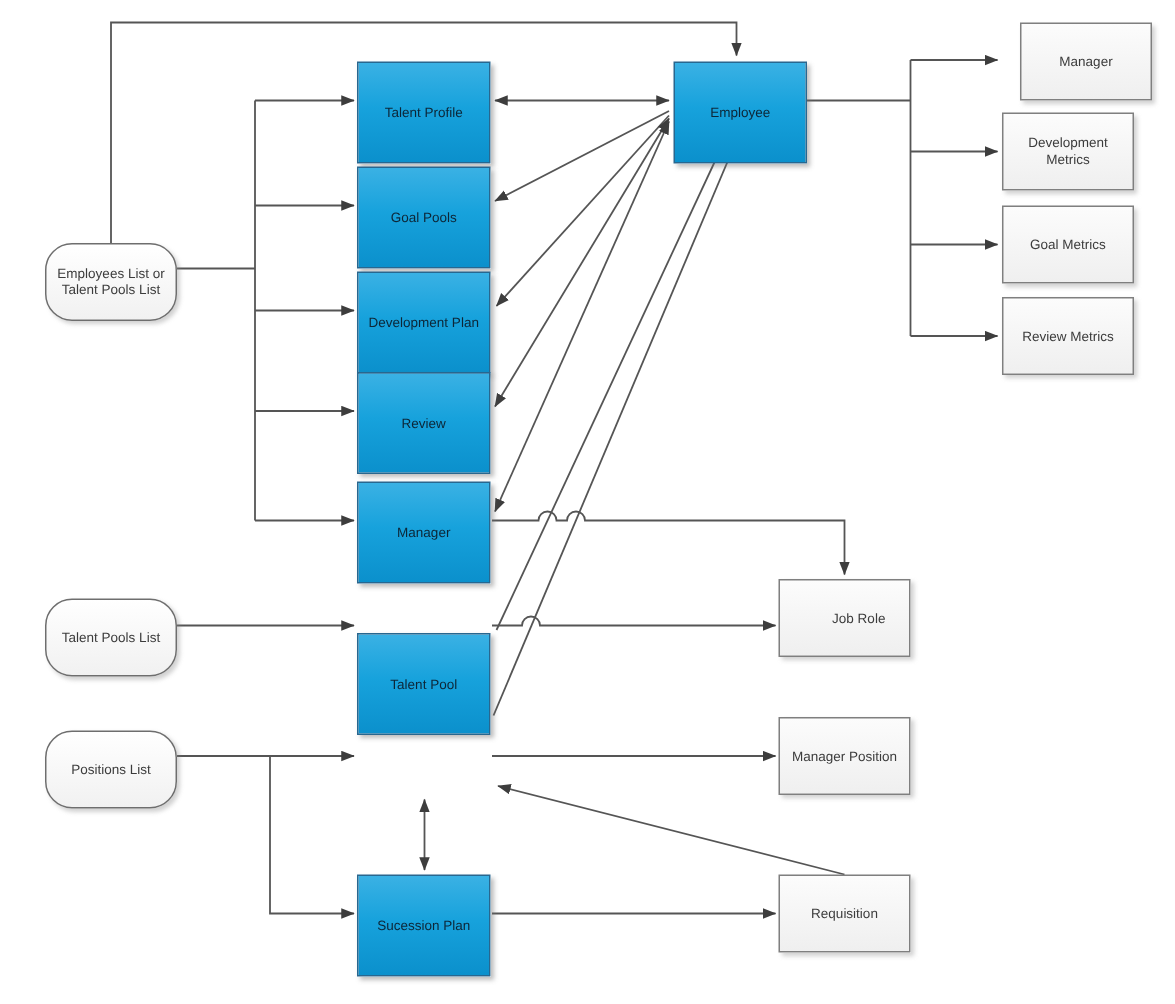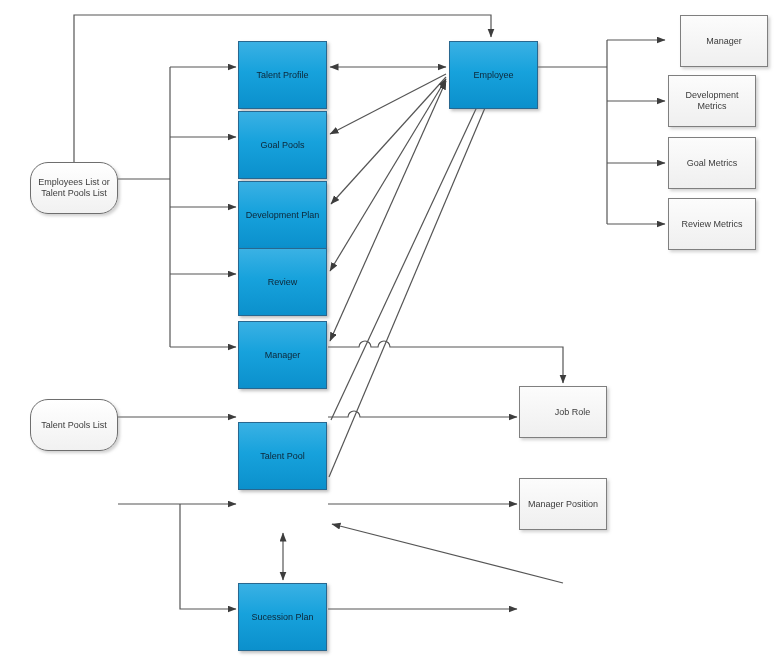--- a/index.html
+++ b/index.html
@@ -76,31 +76,33 @@
       <path d="M 538 67 L 607 67" fill="none" stroke="#555555" stroke-width="1.2"></path>
       <path d="M 607 40 L 607 224" fill="none" stroke="#555555" stroke-width="1.2"></path>
       <path d="M 607 40 L 665 40" fill="none" stroke="#555555" stroke-width="1.2" marker-end="url(#arrow)"></path>
       <path d="M 607 101 L 665 101" fill="none" stroke="#555555" stroke-width="1.2" marker-end="url(#arrow)"></path>
       <path d="M 607 163 L 665 163" fill="none" stroke="#555555" stroke-width="1.2" marker-end="url(#arrow)"></path>
       <path d="M 607 224 L 665 224" fill="none" stroke="#555555" stroke-width="1.2" marker-end="url(#arrow)"></path>
     </svg>
 
   <div class="node oval" style="left:30px; top:162px;">Employees List or Talent Pools List</div>
   <div class="node oval" style="left:30px; top:399px;">Talent Pools List</div>
+  <div class="node oval" style="left:30px; top:487px;">Positions List</div>
 
   <div class="node blue" style="left:238px; top:41px;">Talent Profile</div>
   <div class="node blue" style="left:238px; top:111px;">Goal Pools</div>
   <div class="node blue" style="left:238px; top:181px;">Development Plan</div>
   <div class="node blue" style="left:238px; top:248px;">Review</div>
   <div class="node blue" style="left:238px; top:321px;">Manager</div>
   <div class="node blue" style="left:238px; top:390px;margin-top:32px;">Talent Pool</div>
   <div class="node blue" style="left:238px; top:583px;">Sucession Plan</div>
   <div class="node blue" style="left:449px; top:41px;">Employee</div>
 
   <div class="node white" style="left:519px; top:386px;padding-left:23px;">Job Role</div>
   <div class="node white" style="left:519px; top:478px;">Manager Position</div>
+  <div class="node white" style="left:519px; top:583px;">Requisition</div>
 
   <div class="node white" style="left:680px; top:15px;">Manager</div>
   <div class="node white" style="left:668px; top:75px;">Development Metrics</div>
   <div class="node white" style="left:668px; top:137px;">Goal Metrics</div>
   <div class="node white" style="left:668px; top:198px;">Review Metrics</div>
 
 </div>
 
 </body></html>

